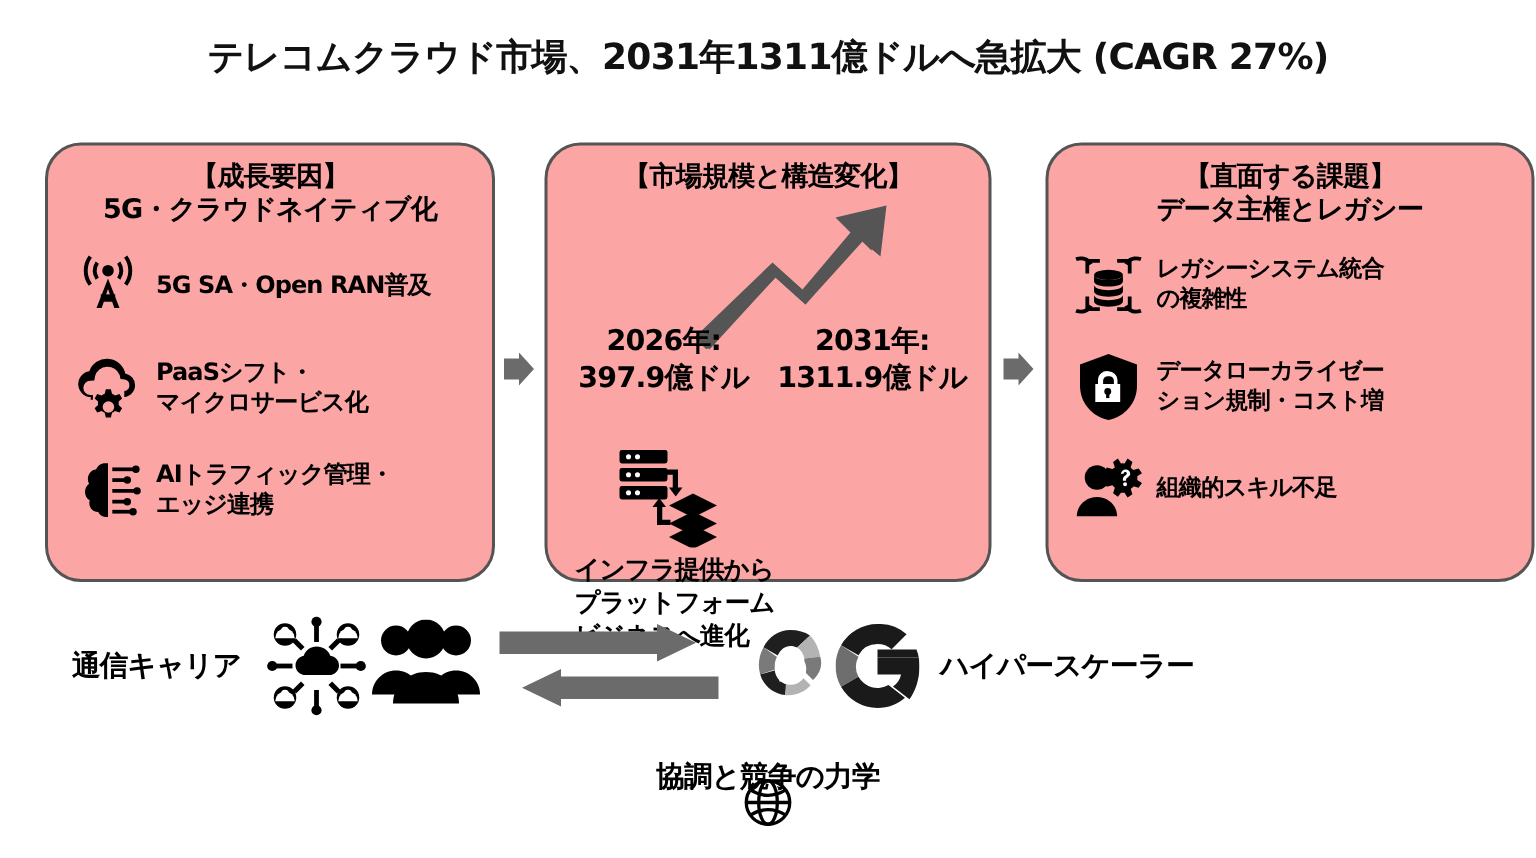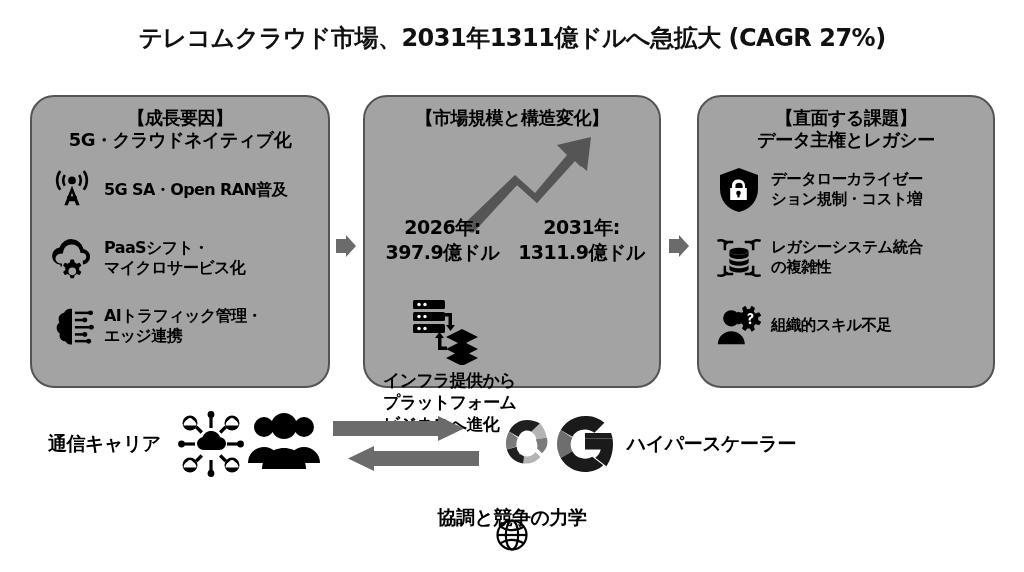--- a/index.html
+++ b/index.html
@@ -28,28 +28,28 @@
     letter-spacing: -0.5px;
     white-space: nowrap;
     color: #111111;
   }
 
   
   .card {
     position: absolute;
     top: 95px;
     height: 293px;
-    background: #a3a3a3;
+    background: #fca5a5;
     border: 2px solid #545454;
     border-radius: 24px;
     box-sizing: border-box;
   }
   #card-growth { left: 30px;  width: 300px; }
   #card-market { left: 363px; width: 298px; }
-  #card-risks  { left: 697px; width: 298px; }
+  #card-risks  { left: 697px; width: 326px; }
 
   .card-head {
     text-align: center;
     font-size: 18px;
     font-weight: bold;
     line-height: 1.22;
     padding-top: 10px;
     letter-spacing: -0.5px;
     white-space: nowrap;
   }
@@ -326,52 +326,52 @@
 
 <div class="card" id="card-risks">
   <div class="card-head">
     <span>【直面する課題】</span>
     <span class="ln2">データ主権とレガシー</span>
   </div>
   <div class="rows">
 
     <div class="row">
       <span class="ic">
-        <svg width="46" height="48" viewBox="0 0 46 48">
-          <path d="M23 2 L42 9 v14c0 11.5-7.8 20.6-19 23C11.8 43.6 4 34.5 4 23V9z" fill="#000"></path>
-          <path d="M23 13.5a6 6 0 0 1 6 6v2.5h1.8v12H14.2v-12H16v-2.5a6 6 0 0 1 7-6zm0 3.4a3 3 0 0 0-3.6 3.1v2h7.2v-2a3 3 0 0 0-3.6-3.1z" fill="#fff"></path>
-          <circle cx="22.5" cy="27" r="2.3" fill="#000"></circle>
-          <rect x="21.4" y="27" width="2.2" height="4.4" fill="#000"></rect>
-        </svg>
-      </span>
-      <span class="tx">データローカライゼー
-ション規制・コスト増</span>
-    </div>
-
-    <div class="row">
-      <span class="ic">
         <svg width="50" height="48" viewBox="0 0 52 48">
           <g fill="#000">
             <ellipse cx="26" cy="17" rx="10" ry="3.6"></ellipse>
             <path d="M16 17v4.5c0 2 4.5 3.6 10 3.6s10-1.6 10-3.6V17c0 2-4.5 3.6-10 3.6S16 19 16 17z"></path>
             <path d="M16 24v4.5c0 2 4.5 3.6 10 3.6s10-1.6 10-3.6V24c0 2-4.5 3.6-10 3.6S16 26 16 24z"></path>
             <path d="M16 31v4.5c0 2 4.5 3.6 10 3.6s10-1.6 10-3.6V31c0 2-4.5 3.6-10 3.6S16 33 16 31z"></path>
             <path d="M10 6h10v2.6h-7.4v7.4H10z"></path>
             <path d="M42 6H32v2.6h7.4v7.4H42z"></path>
             <path d="M10 42h10v-2.6h-7.4V32H10z"></path>
             <path d="M42 42H32v-2.6h7.4V32H42z"></path>
             <path d="M3 5 C8 3 13 5 15 9 l-2.4 1.3 C11 7.4 7.6 6 4 7.4z"></path>
             <path d="M49 5 C44 3 39 5 37 9 l2.4 1.3 C41 7.4 44.4 6 48 7.4z"></path>
             <path d="M3 43 C8 45 13 43 15 39 l-2.4-1.3 C11 40.6 7.6 42 4 40.6z"></path>
             <path d="M49 43 C44 45 39 43 37 39 l2.4-1.3 C41 40.6 44.4 42 48 40.6z"></path>
           </g>
         </svg>
       </span>
       <span class="tx">レガシーシステム統合
 の複雑性</span>
+    </div>
+
+    <div class="row">
+      <span class="ic">
+        <svg width="46" height="48" viewBox="0 0 46 48">
+          <path d="M23 2 L42 9 v14c0 11.5-7.8 20.6-19 23C11.8 43.6 4 34.5 4 23V9z" fill="#000"></path>
+          <path d="M23 13.5a6 6 0 0 1 6 6v2.5h1.8v12H14.2v-12H16v-2.5a6 6 0 0 1 7-6zm0 3.4a3 3 0 0 0-3.6 3.1v2h7.2v-2a3 3 0 0 0-3.6-3.1z" fill="#fff"></path>
+          <circle cx="22.5" cy="27" r="2.3" fill="#000"></circle>
+          <rect x="21.4" y="27" width="2.2" height="4.4" fill="#000"></rect>
+        </svg>
+      </span>
+      <span class="tx">データローカライゼー
+ション規制・コスト増</span>
     </div>
 
     <div class="row">
       <span class="ic">
         <svg width="48" height="46" viewBox="0 0 50 46">
           <g fill="#000">
             <circle cx="17" cy="15" r="8.5"></circle>
             <path d="M3 42c0-7.7 6.3-13.5 14-13.5S31 34.3 31 42z"></path>
             <path d="M36.5 2.5 38.7 6a11 11 0 0 1 2.6 0L43.5 2.5 47 5l-1.3 4a11 11 0 0 1 1.8 1.8l4-1.2 2.4 3.4-3.4 2.3a11 11 0 0 1 0 2.6l3.4 2.3-2.4 3.4-4-1.2a11 11 0 0 1-1.8 1.8l1.3 4-3.5 2.5-2.2-3.5a11 11 0 0 1-2.6 0L36.5 30 33 27.5l1.3-4a11 11 0 0 1-1.8-1.8l-4 1.2-2.4-3.4 3.4-2.3a11 11 0 0 1 0-2.6l-3.4-2.3 2.4-3.4 4 1.2A11 11 0 0 1 34.3 9L33 5z" transform="translate(-3.5,-0.5) scale(0.96)"></path>
             <circle cx="36" cy="16" r="8.2" fill="#000"></circle>

